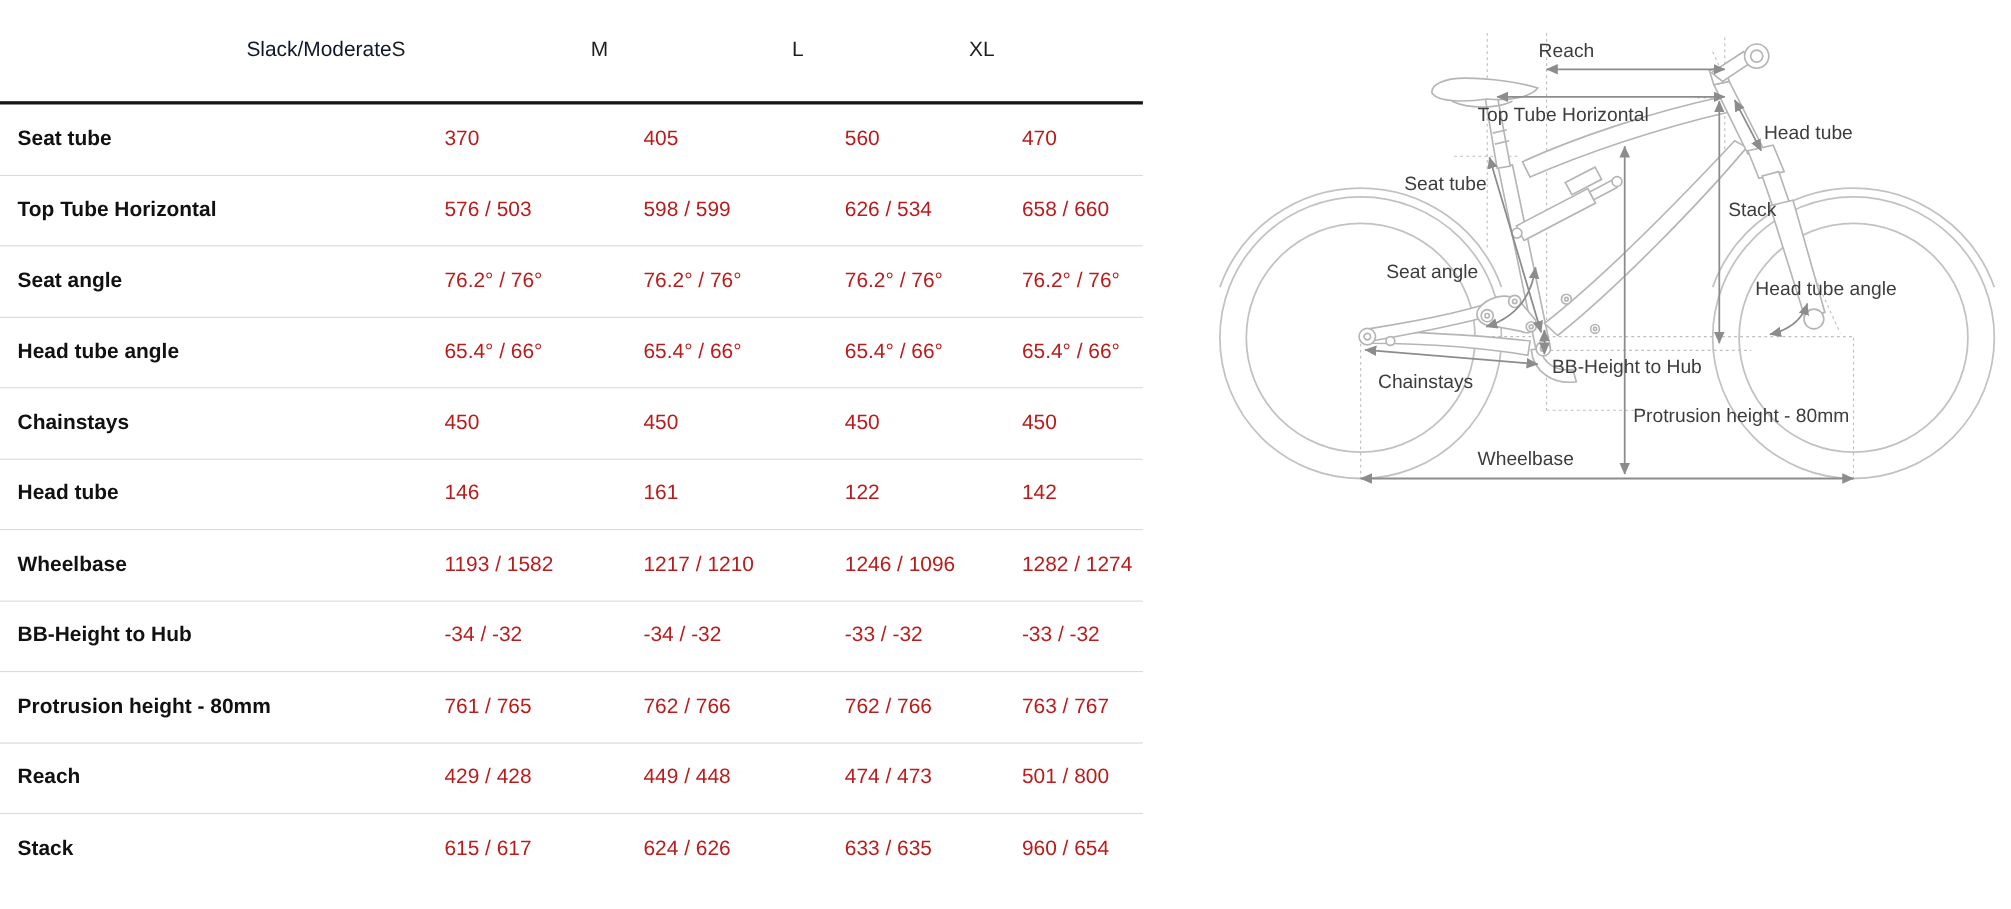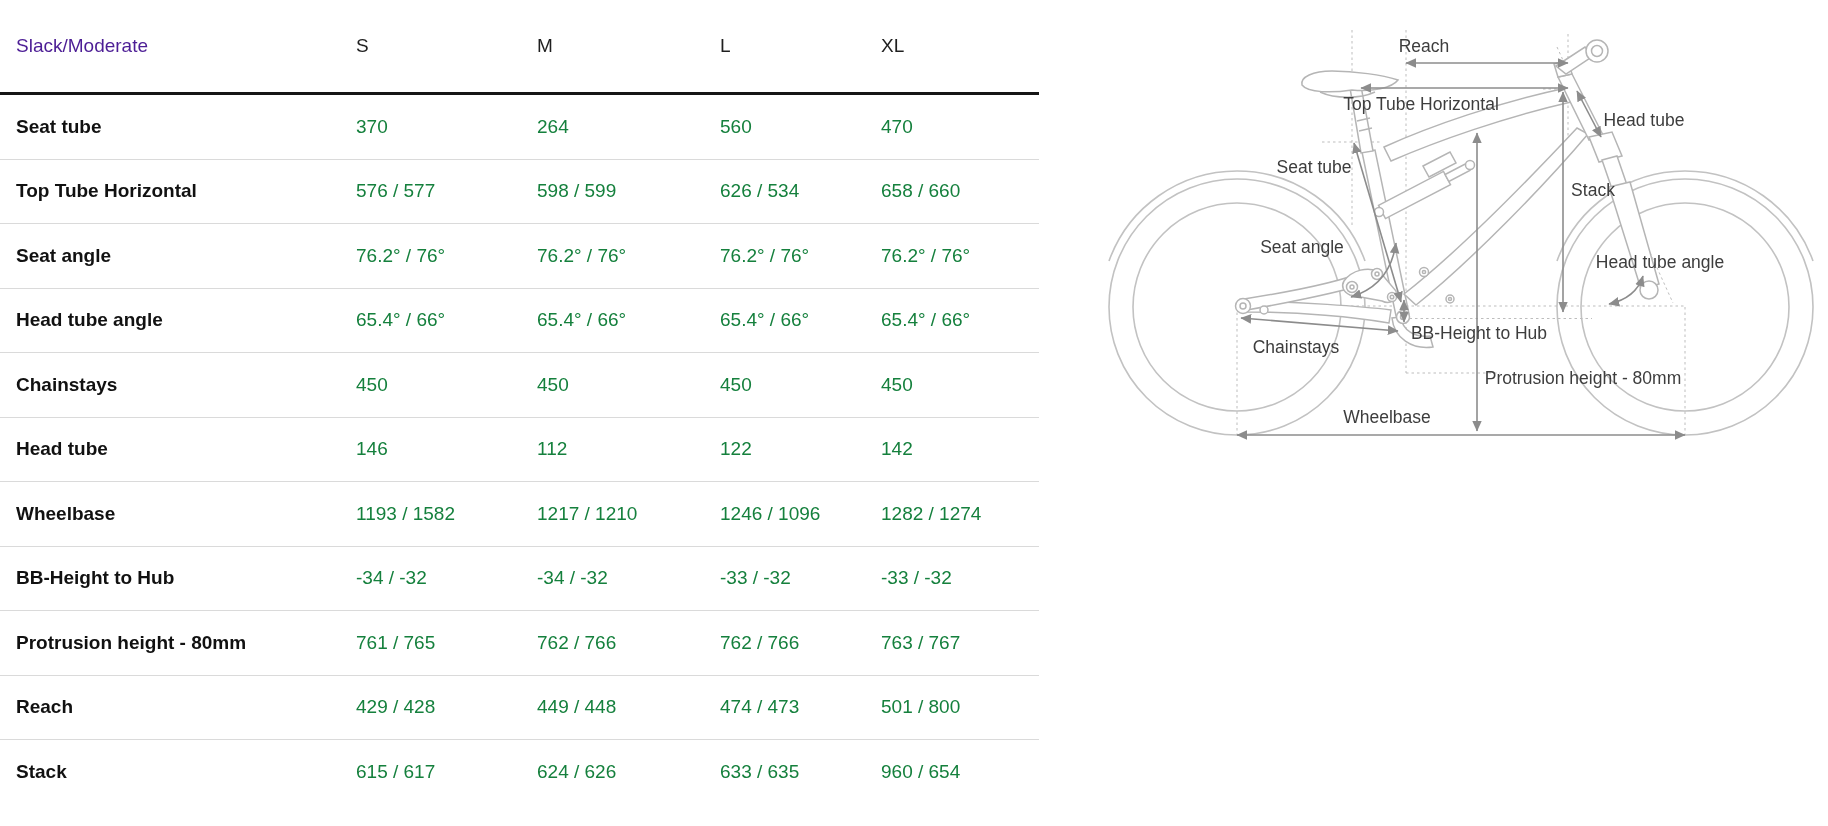--- a/index.html
+++ b/index.html
@@ -8,24 +8,24 @@
 
   
   .geo-table{position:absolute;left:0;top:0;width:1039px;}
   .g-row{display:grid;grid-template-columns:340px 181px 183px 161px 158px;
          padding-left:16px;align-items:center;height:63.5px;
          border-top:1px solid #dadada;font-size:19px;}
   .g-row:first-of-type{border-top:none;}
   .g-head{display:grid;grid-template-columns:340px 181px 183px 161px 158px;
           padding-left:16px;align-items:center;height:92px;
           border-bottom:3px solid #161616;font-size:19px;}
-  .g-head .hd-label{color:#4c1d95;}
+  .g-head .hd-label{color:#0f172a;text-align:right;}
   .g-head .hd-col{color:#1f1f1f;}
   .row-label{font-weight:bold;color:#111;}
-  .cell-val{color:#15803d;}
+  .cell-val{color:#b91c1c;margin-left:48px;}
 
   
   .diagram{position:absolute;left:1040px;top:0;width:788px;height:470px;}
   svg text{font-family:"Liberation Sans",sans-serif;font-size:17.5px;fill:#3d3d3d;}
   .art{fill:#ffffff;stroke:#b5b5b5;stroke-width:1.5;}
   .artline{fill:none;stroke:#b5b5b5;stroke-width:1.5;}
   .wheel{fill:none;stroke:#c2c2c2;stroke-width:1.6;}
   .dots{fill:none;stroke:#bdbdbd;stroke-width:1;stroke-dasharray:2.5,3;}
   .dim{fill:none;stroke:#8c8c8c;stroke-width:1.6;}
 </style>
@@ -38,27 +38,27 @@
 
   <div class="hd-col">S</div>
       <div class="hd-col">M</div>
       <div class="hd-col">L</div>
       <div class="hd-col">XL</div>
     </div>
   <div id="g-body">
       <div class="g-row">
         <div class="row-label">Seat tube</div>
         <div class="cell-val">370</div>
-        <div class="cell-val">264</div>
+        <div class="cell-val">405</div>
         <div class="cell-val">560</div>
         <div class="cell-val">470</div>
       </div>
       <div class="g-row">
         <div class="row-label">Top Tube Horizontal</div>
-        <div class="cell-val">576 / 577</div>
+        <div class="cell-val">576 / 503</div>
         <div class="cell-val">598 / 599</div>
         <div class="cell-val">626 / 534</div>
         <div class="cell-val">658 / 660</div>
       </div>
       <div class="g-row">
         <div class="row-label">Seat angle</div>
         <div class="cell-val">76.2° / 76°</div>
         <div class="cell-val">76.2° / 76°</div>
         <div class="cell-val">76.2° / 76°</div>
         <div class="cell-val">76.2° / 76°</div>
@@ -73,21 +73,21 @@
       <div class="g-row">
         <div class="row-label">Chainstays</div>
         <div class="cell-val">450</div>
         <div class="cell-val">450</div>
         <div class="cell-val">450</div>
         <div class="cell-val">450</div>
       </div>
       <div class="g-row">
         <div class="row-label">Head tube</div>
         <div class="cell-val">146</div>
-        <div class="cell-val">112</div>
+        <div class="cell-val">161</div>
         <div class="cell-val">122</div>
         <div class="cell-val">142</div>
       </div>
       <div class="g-row">
         <div class="row-label">Wheelbase</div>
         <div class="cell-val">1193 / 1582</div>
         <div class="cell-val">1217 / 1210</div>
         <div class="cell-val">1246 / 1096</div>
         <div class="cell-val">1282 / 1274</div>
       </div>

